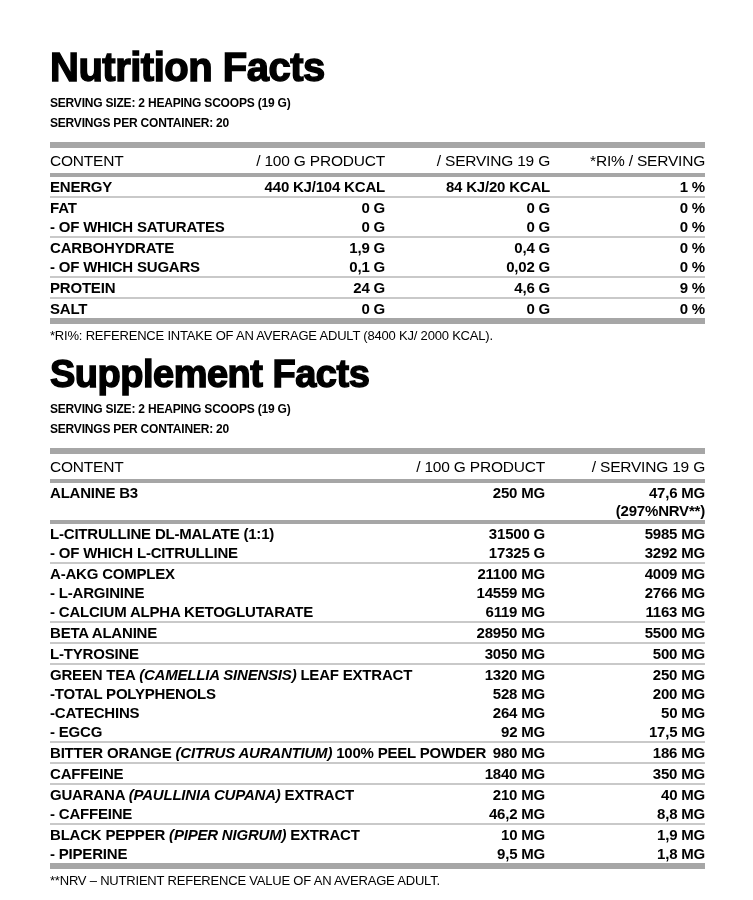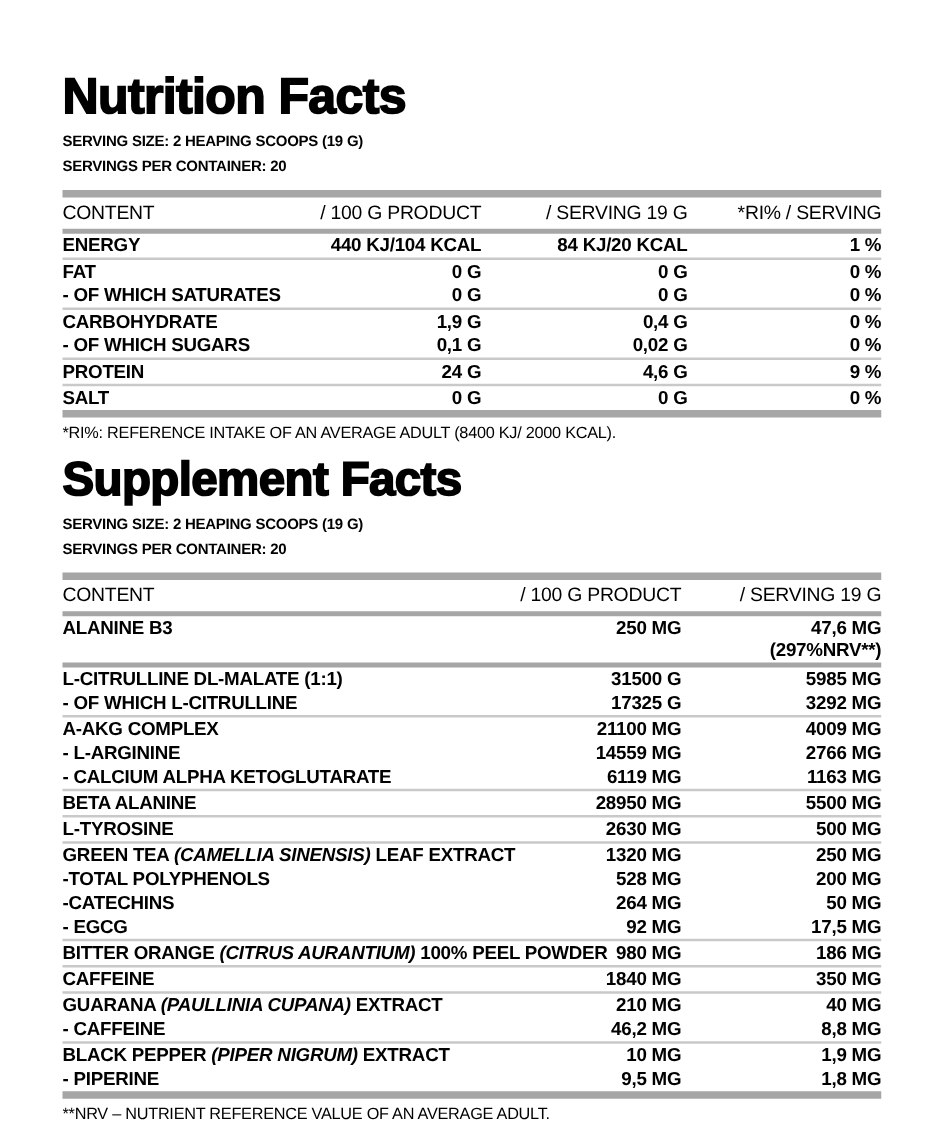--- a/index.html
+++ b/index.html
@@ -10,21 +10,20 @@
   body {
     width: 753px;
     height: 900px;
     overflow: hidden;
     color: #000;
     font-family: "Liberation Sans", sans-serif;
     -webkit-font-smoothing: antialiased;
   }
   .label-wrap {
     padding: 47px 48px 0 50px;
-    margin-top: 10px;
   }
   .facts-title {
     margin: 0 0 6px 0;
     font-size: 40px;
     line-height: 1.0;
     font-weight: bold;
     letter-spacing: -0.5px;
     -webkit-text-stroke: 1.4px #000;
   }
   .sup-section .facts-title {
@@ -194,21 +193,21 @@
         </div>
         <div class="hairline"></div>
         <div class="t-row body s-cols">
           <div class="cell">BETA ALANINE</div>
           <div class="cell num">28950 MG</div>
           <div class="cell num">5500 MG</div>
         </div>
         <div class="hairline"></div>
         <div class="t-row body s-cols">
           <div class="cell">L-TYROSINE</div>
-          <div class="cell num">2630 MG</div>
+          <div class="cell num">3050 MG</div>
           <div class="cell num">500 MG</div>
         </div>
         <div class="hairline"></div>
         <div class="t-row body s-cols">
           <div class="cell">GREEN TEA <i>(CAMELLIA SINENSIS)</i> LEAF EXTRACT</div>
           <div class="cell num">1320 MG</div>
           <div class="cell num">250 MG</div>
         </div>
         <div class="t-row body s-cols">
           <div class="cell">-TOTAL POLYPHENOLS</div>

